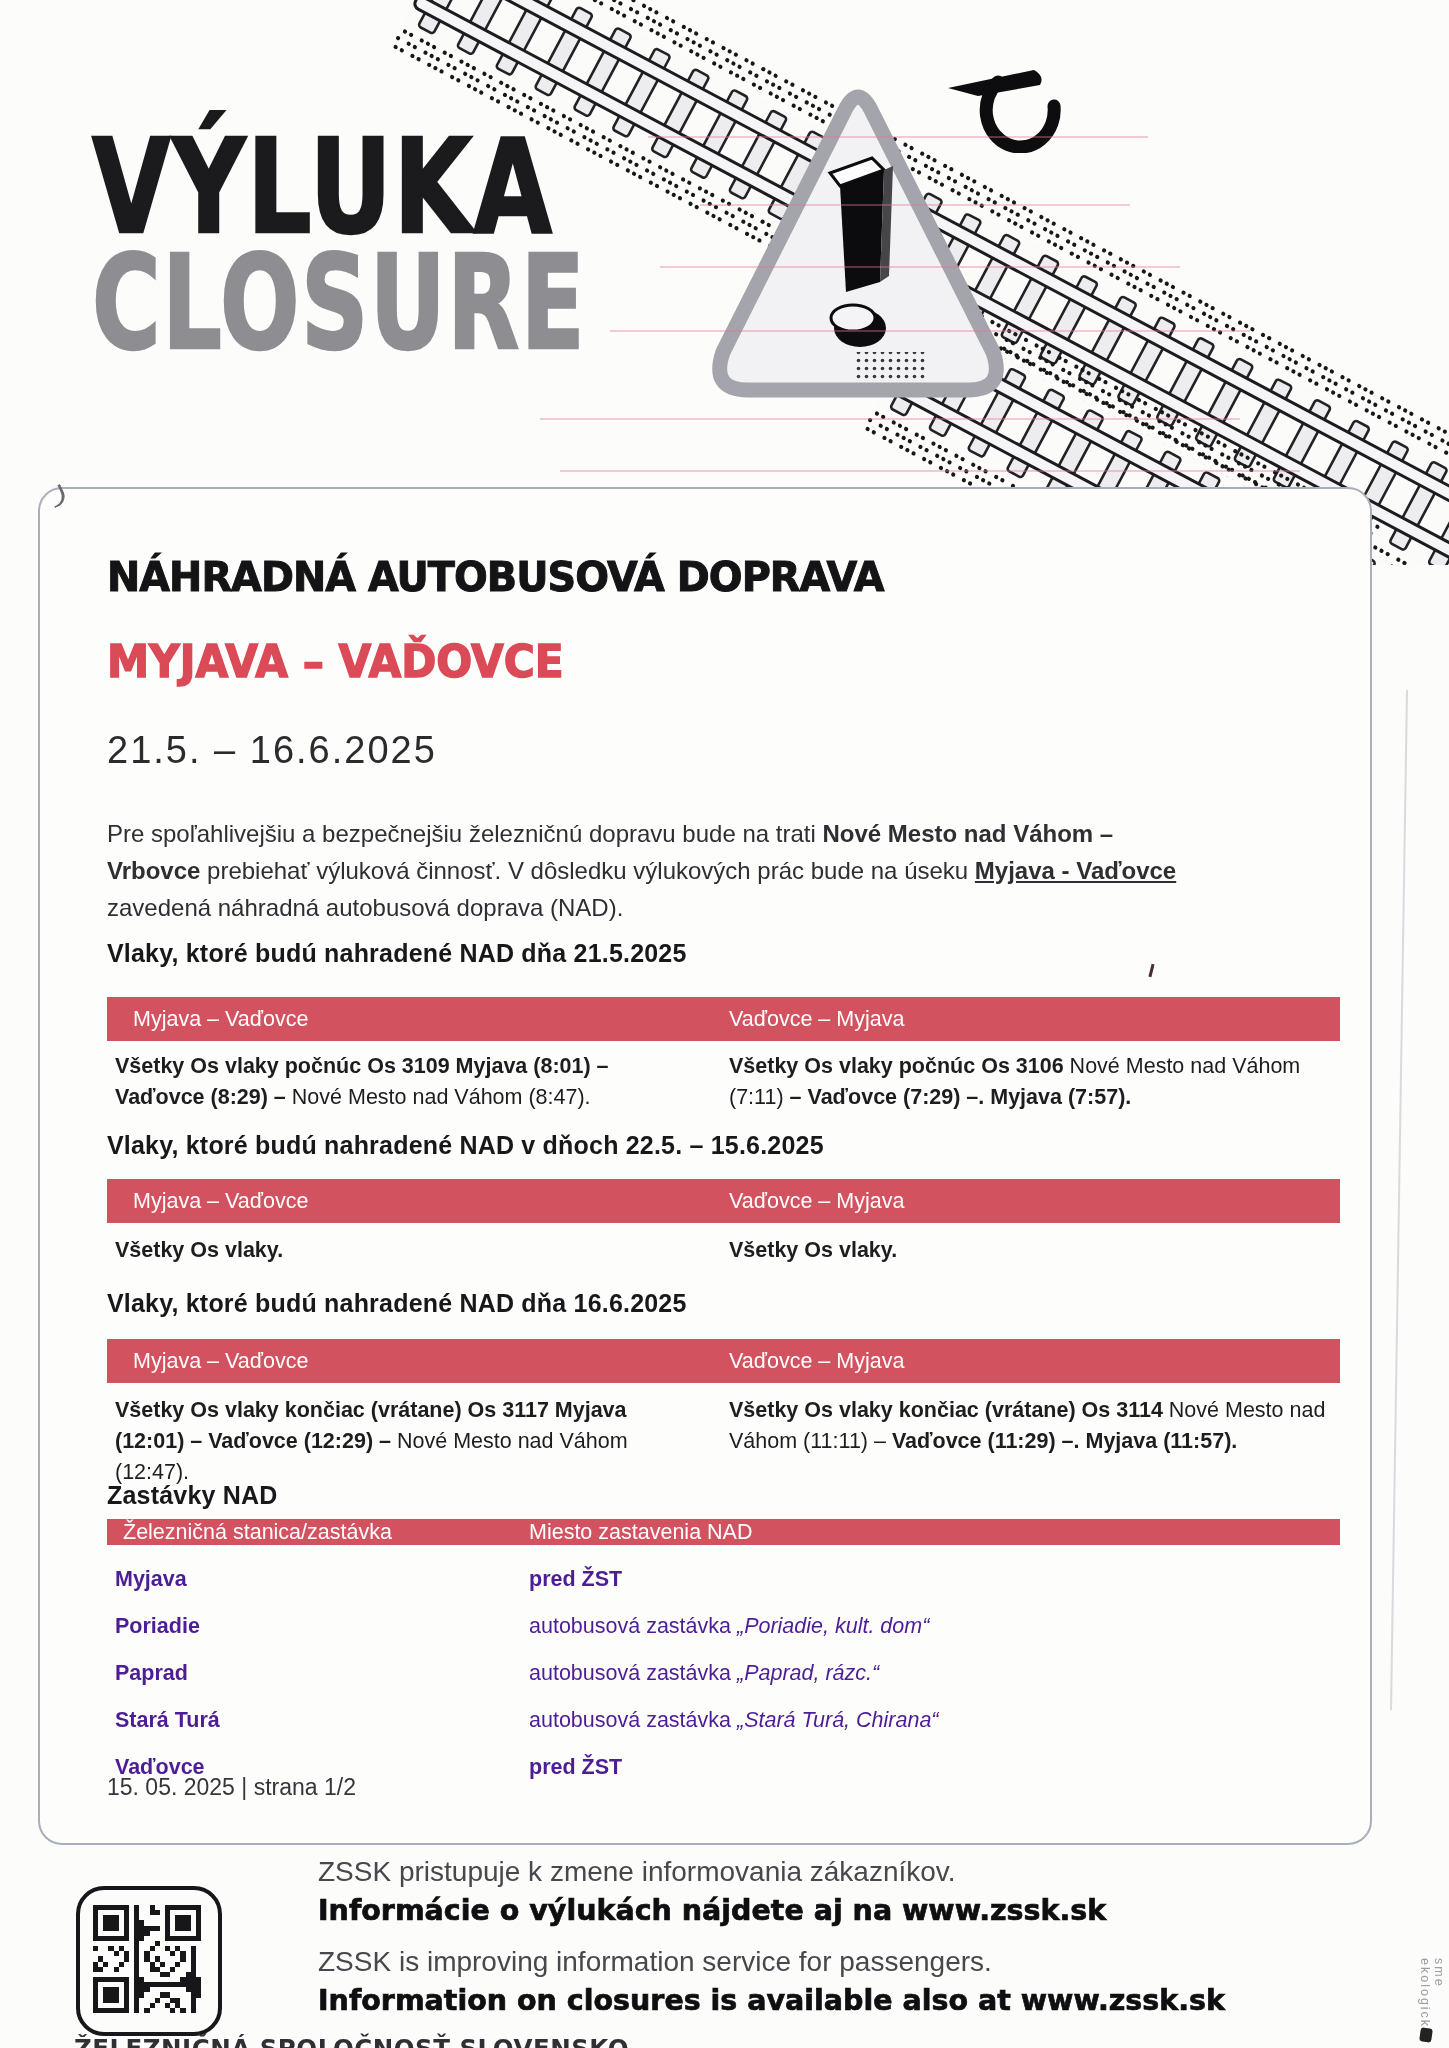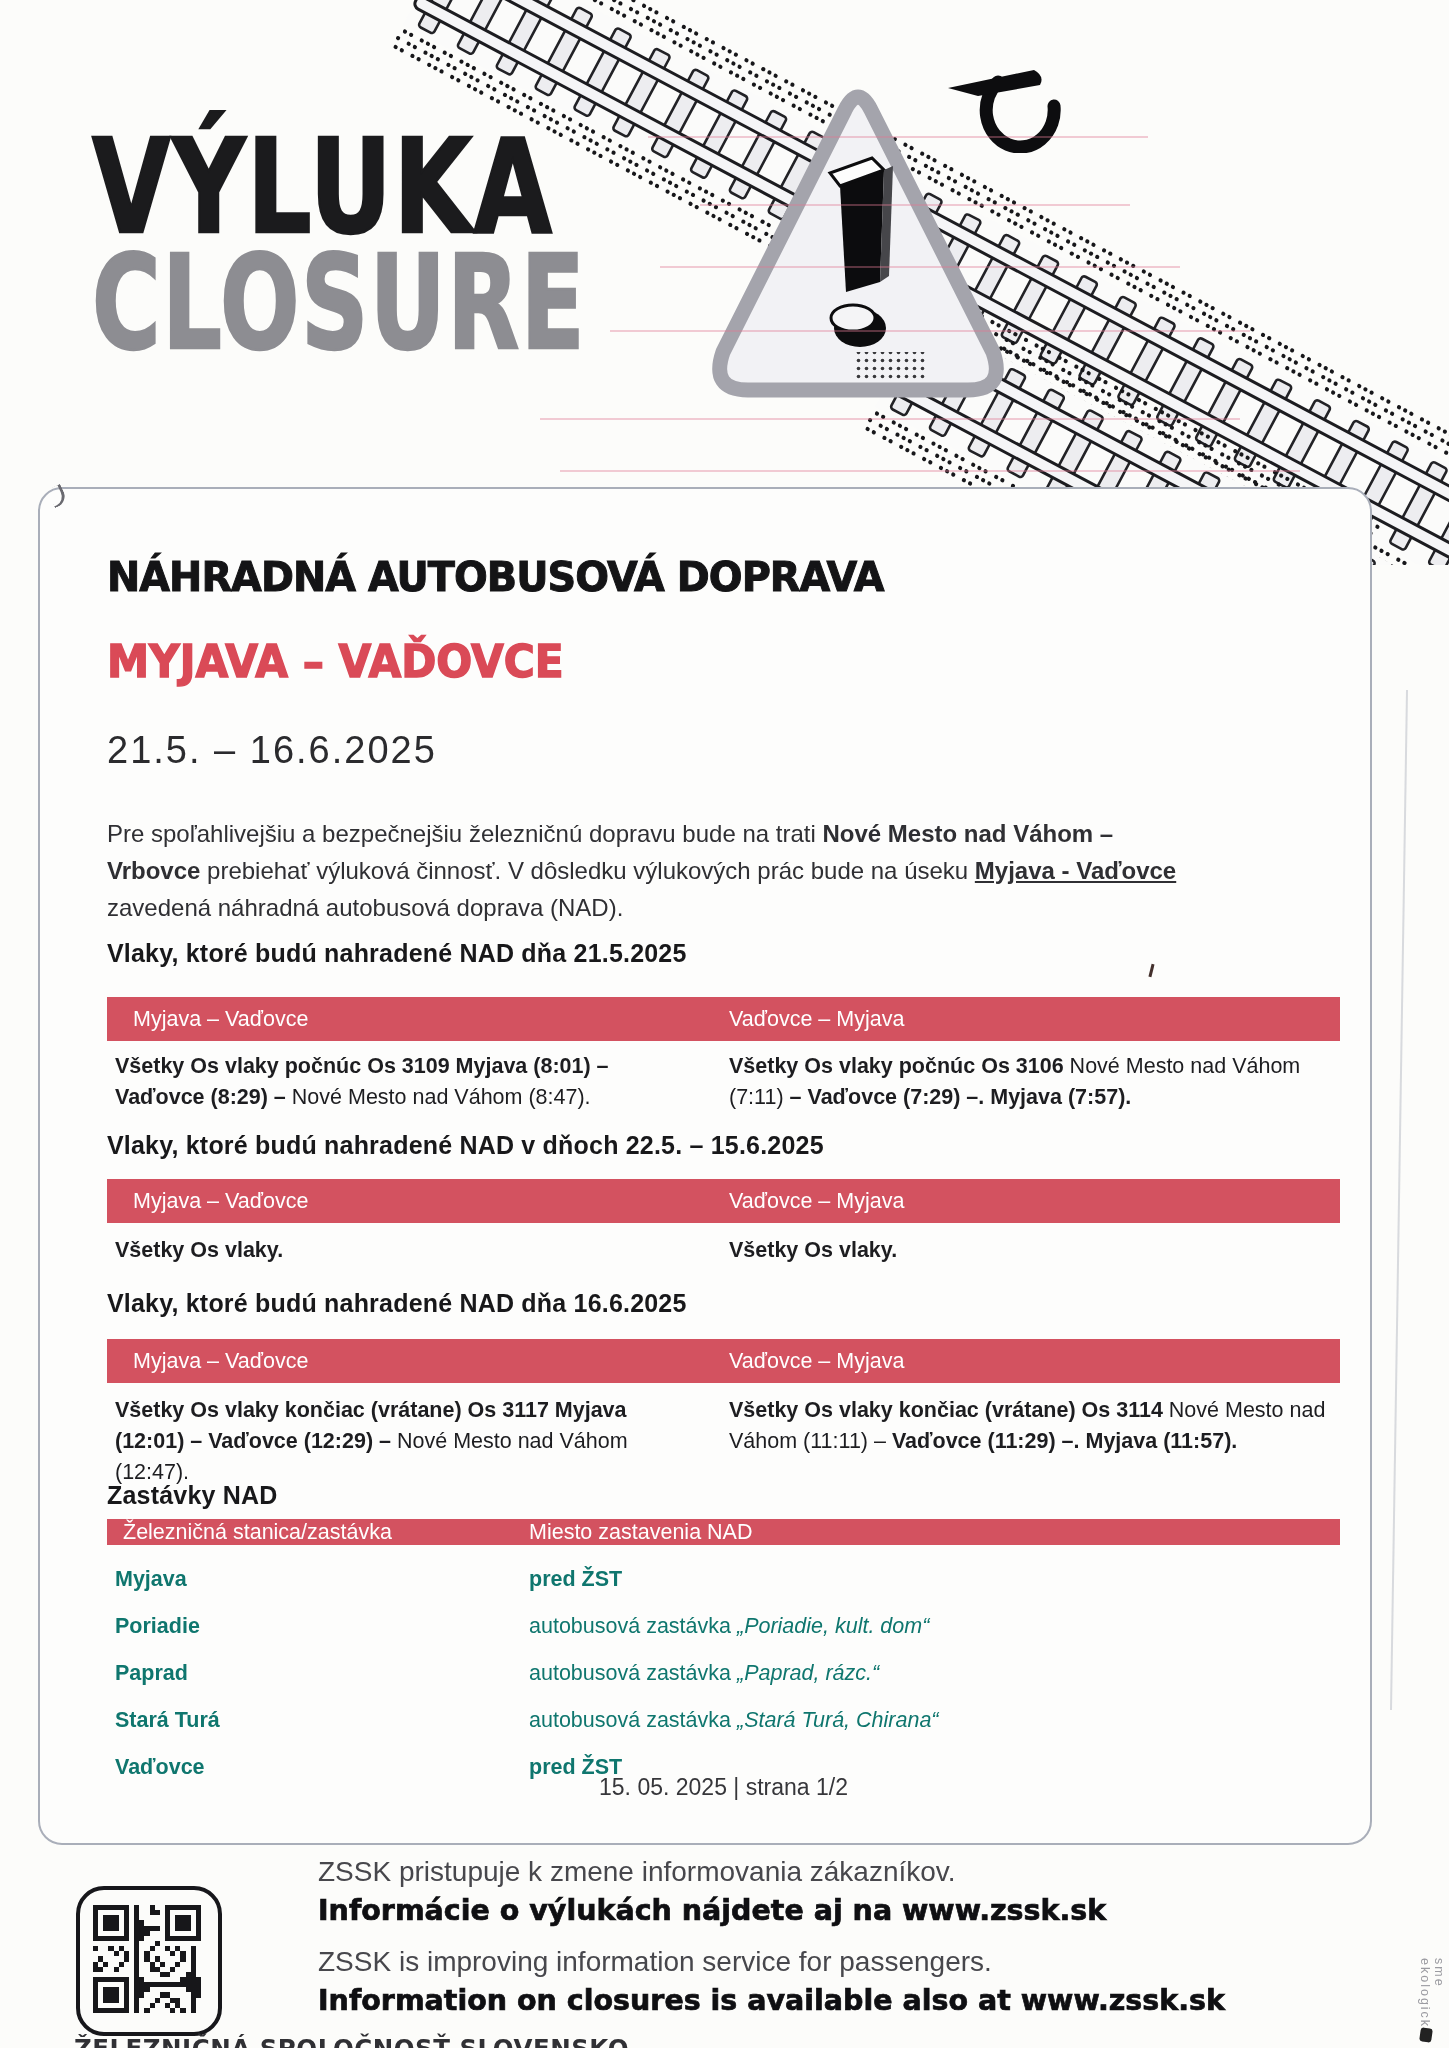--- a/index.html
+++ b/index.html
@@ -33,24 +33,24 @@
   .intro{top:326px;width:1100px;font-size:24px;line-height:37px;color:#2f2f33;}
   .sec-h{font-size:25px;font-weight:600;color:#18181a;letter-spacing:.2px;}
   .redbar{height:44px;background:var(--accent,#d35260);display:flex;align-items:center;color:#fff;
           font-size:21.5px;font-weight:500;}
   .redbar .rc1{width:600px;padding-left:26px;box-sizing:border-box;}
   .redbar .rc2{flex:1;padding-left:22px;}
   .srbar .rc1{padding-left:16px;width:400px;}
   .brow{display:flex;font-size:21.5px;line-height:31px;color:#1d1d20;}
   .brow .bc1{width:600px;padding:0 18px 0 8px;box-sizing:border-box;}
   .brow .bc2{flex:1;padding-left:22px;padding-right:4px;}
-  .stoprow{display:flex;height:47px;font-size:21.5px;color:#0f766e;align-items:flex-start;}
+  .stoprow{display:flex;height:47px;font-size:21.5px;color:#4c1d95;align-items:flex-start;}
   .stoprow .sc1{width:400px;padding-left:8px;font-weight:700;box-sizing:border-box;}
   .stoprow .sc2{flex:1;padding-left:22px;}
-  .footer{top:1285px;text-align:center;font-size:23px;color:#36363a;}
+  .footer{top:1285px;text-align:left;font-size:23px;color:#36363a;}
   .seg-b{font-weight:700;}
   .seg-i{font-style:italic;}
   .seg-u{text-decoration:underline;text-align:right;}
   
   .qr-frame{position:absolute;left:76px;top:1886px;width:138px;height:142px;border:4px solid #17171b;
             border-radius:28px;z-index:5;}
   .qr-frame svg{position:absolute;left:13px;top:15px;}
   .bline{position:absolute;left:318px;z-index:5;white-space:nowrap;}
   .breg{font-size:28px;color:#47474c;}
   .bbold{font-family:"DejaVu Sans",sans-serif;font-weight:bold;font-size:28.5px;color:#0f0f12;-webkit-text-stroke:.7px #0f0f12;}

